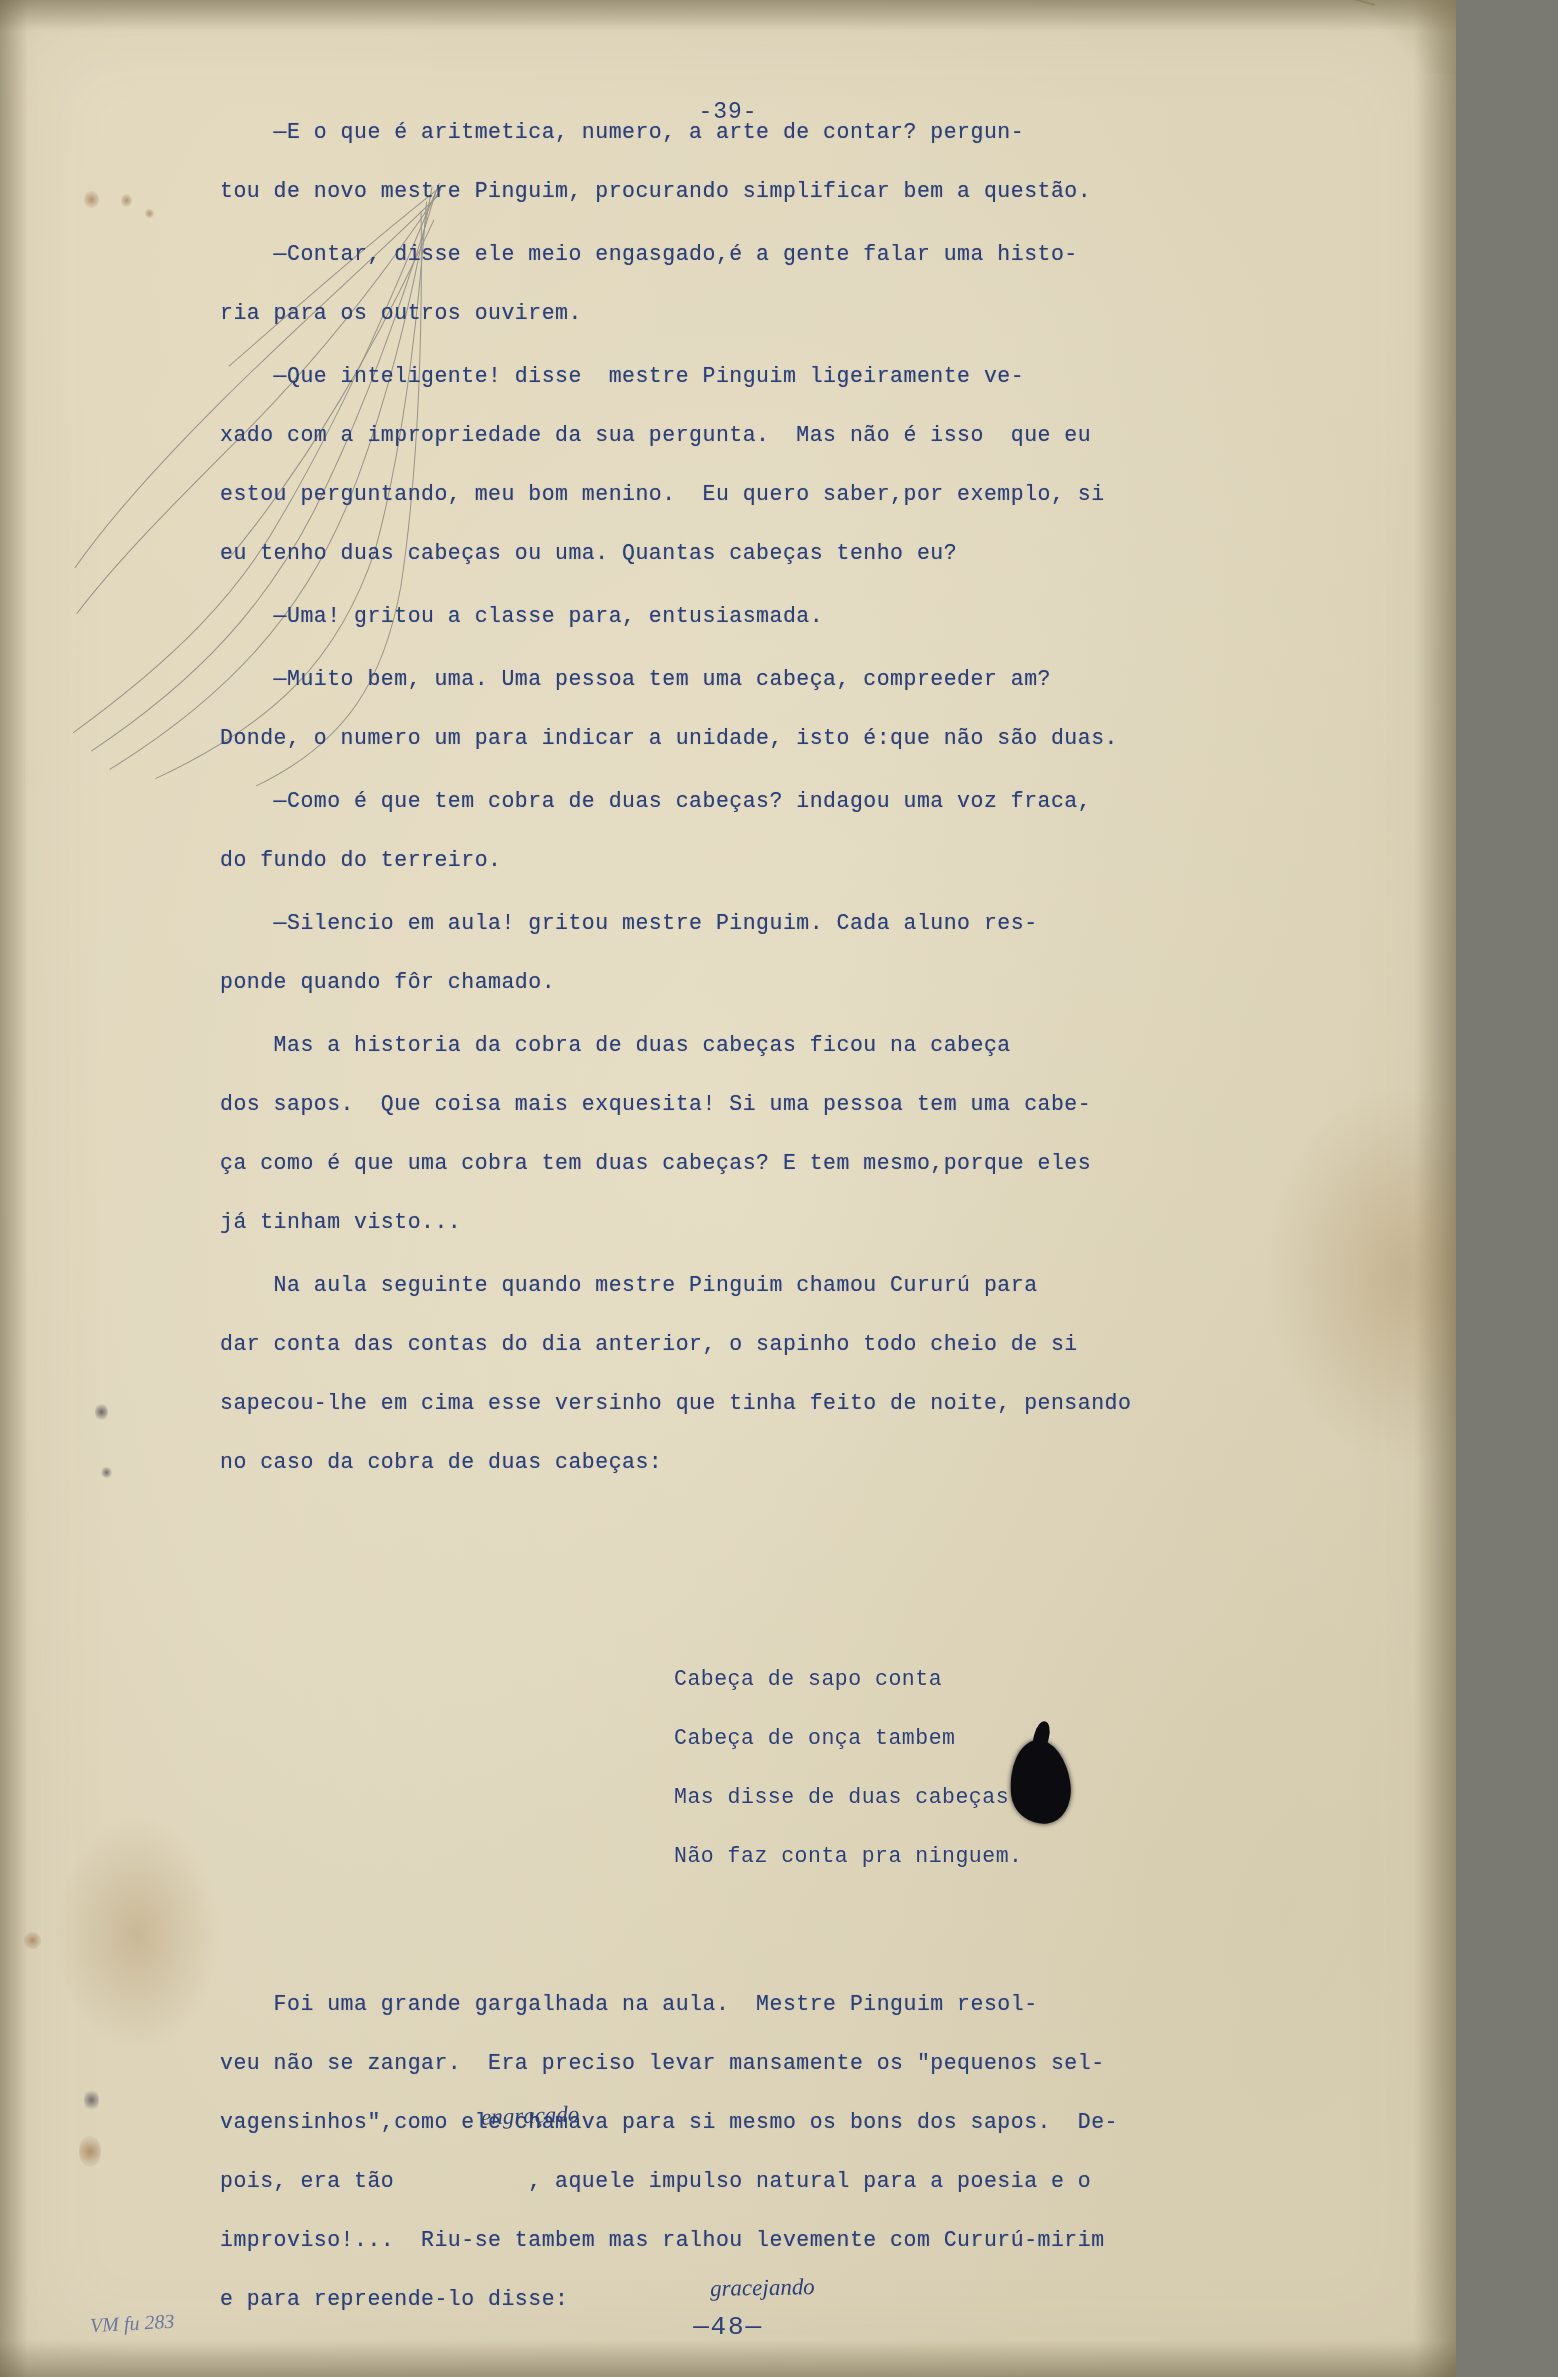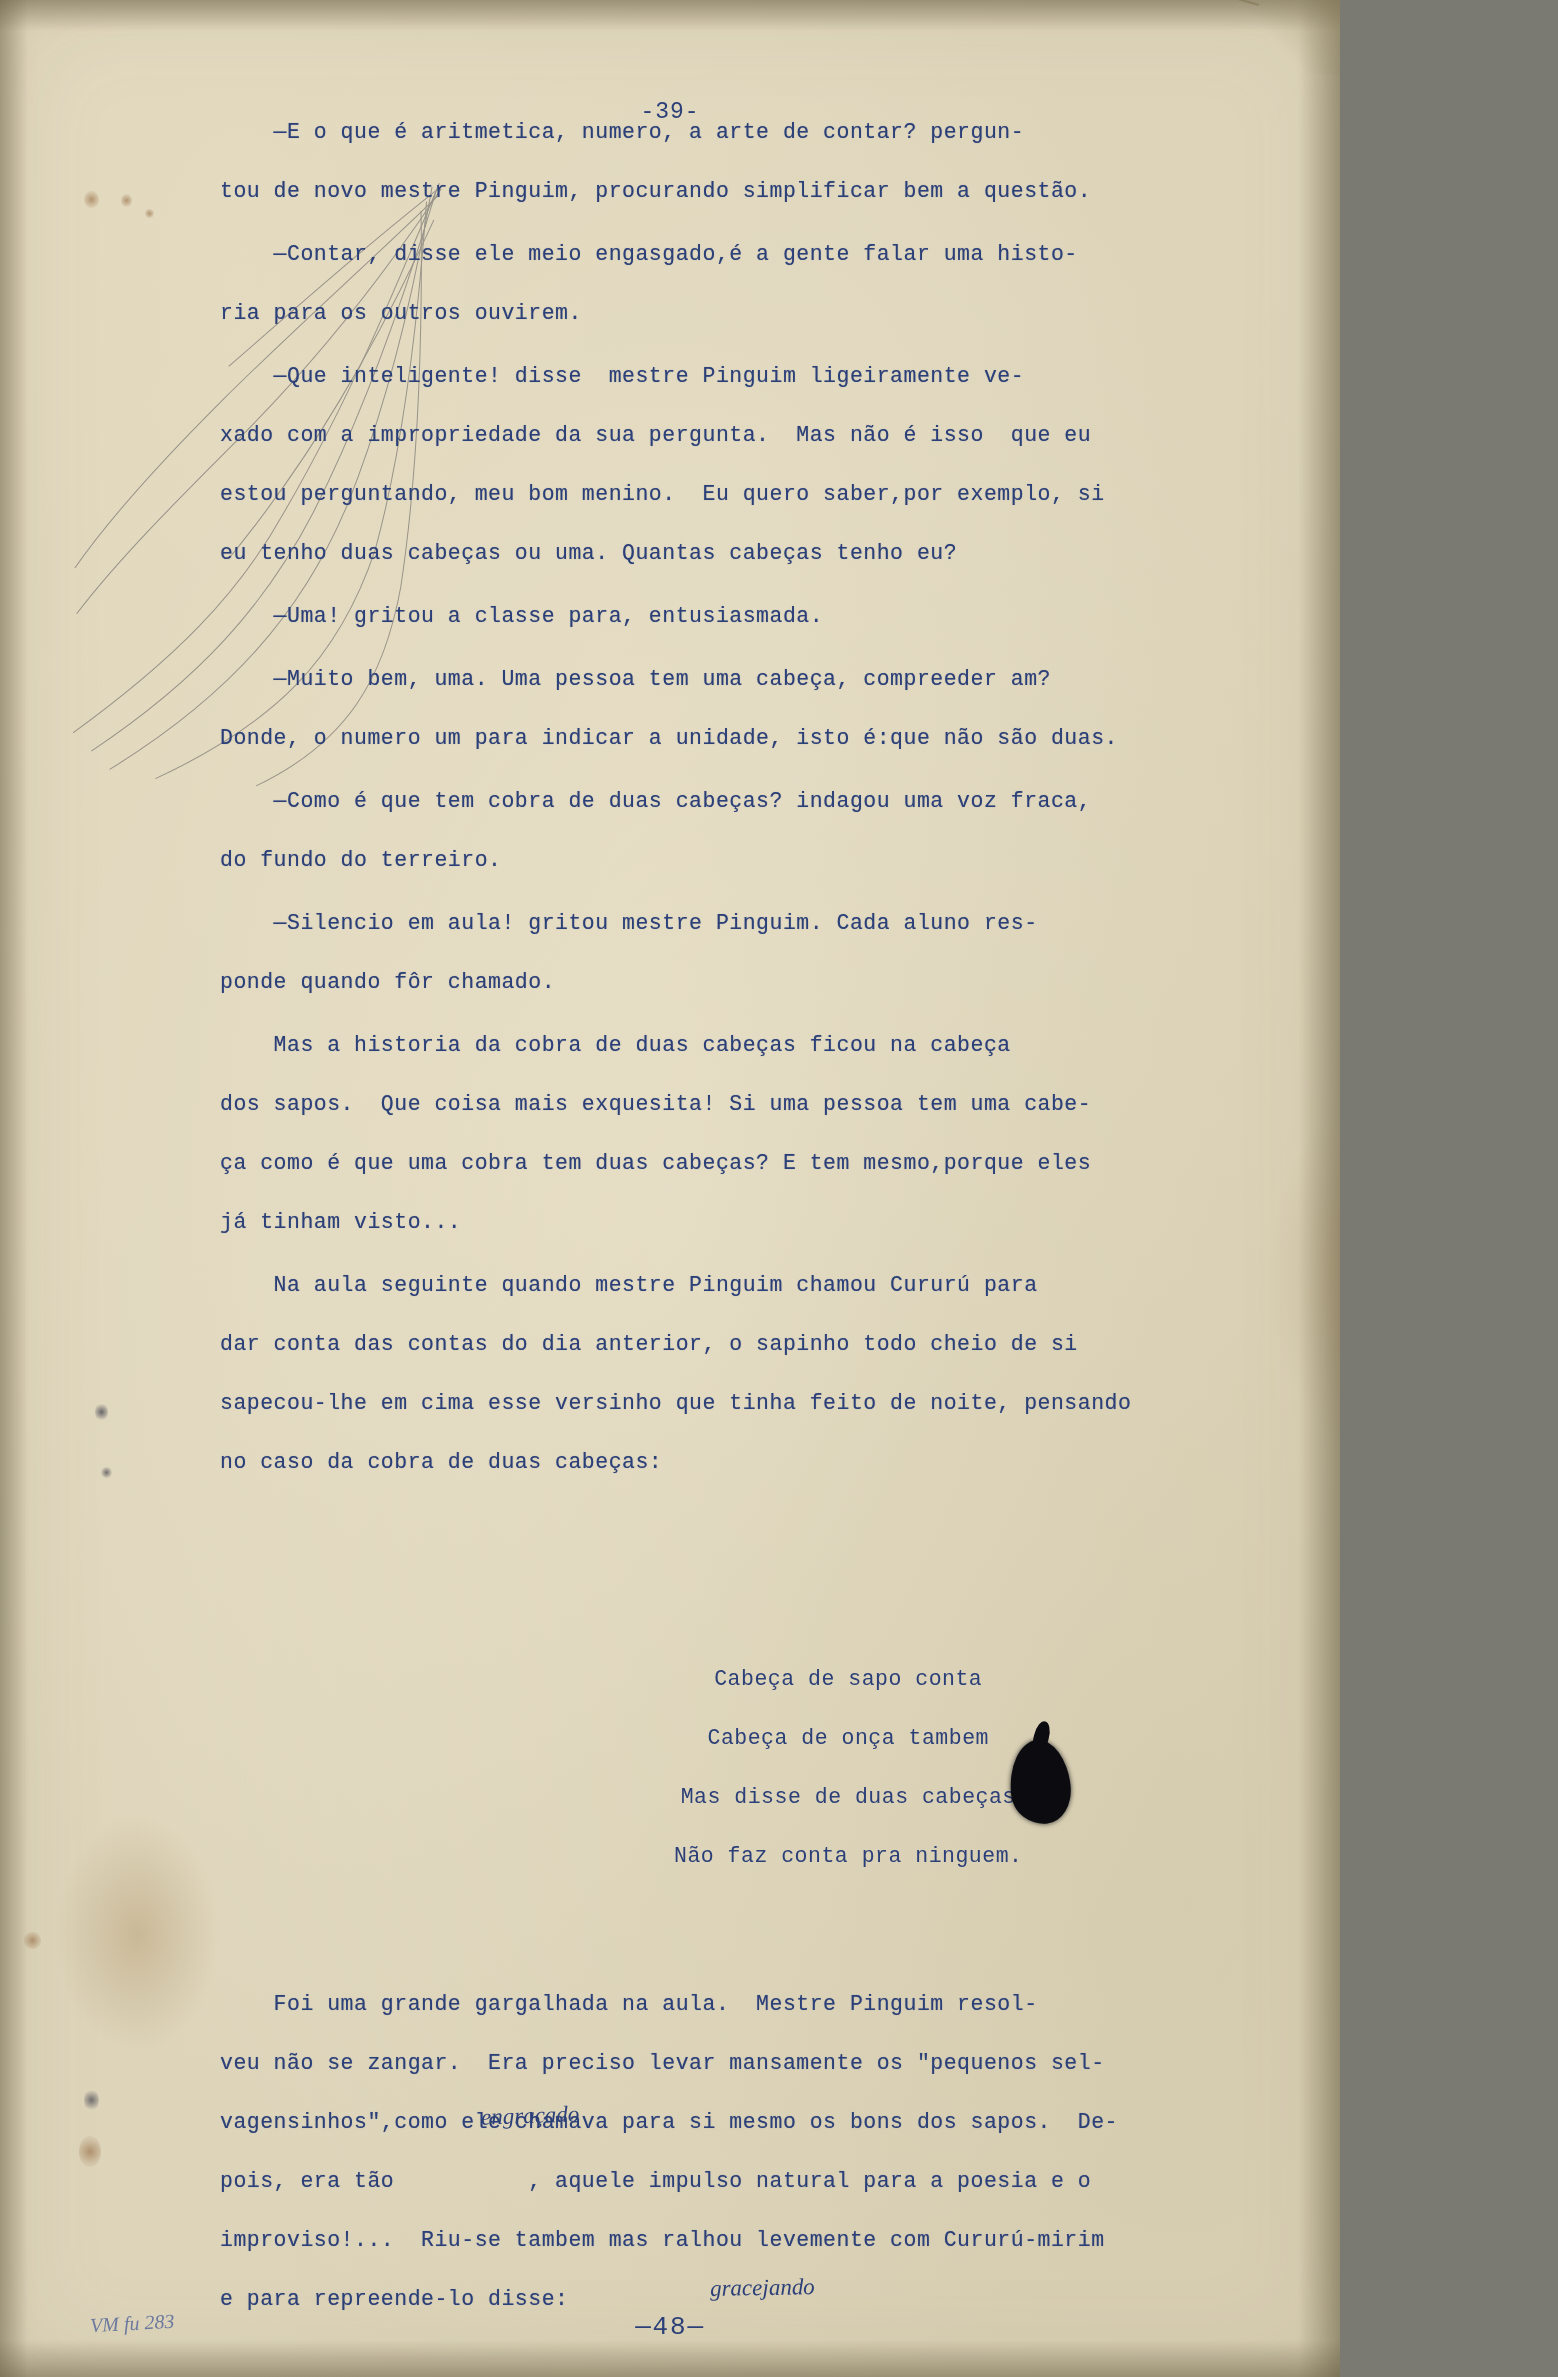--- a/index.html
+++ b/index.html
@@ -8,21 +8,21 @@
     background: #7a7a72;
   }
   body {
     width: 1558px;
     height: 2377px;
     overflow: hidden;
     font-family: "Liberation Mono", monospace;
   }
   .page {
     position: relative;
-    width: 1340px;
+    width: 1456px;
     height: 2377px;
     background: #e6dfc8;
     background-image:
       radial-gradient(ellipse at 18% 12%, rgba(228,219,193,0.9) 0%, rgba(228,219,193,0) 55%),
       radial-gradient(ellipse at 88% 80%, rgba(206,196,166,0.55) 0%, rgba(206,196,166,0) 60%),
       radial-gradient(ellipse at 50% 50%, rgba(236,229,205,0.8) 0%, rgba(214,204,175,0.55) 75%);
     overflow: hidden;
   }
   
   .page::before {
@@ -99,21 +99,21 @@
   }
   .verse {
     position: absolute;
     left: 674px;
     top: 1650px;
     color: #2b3f78;
     font-size: 21.5px;
     line-height: 59px;
     letter-spacing: 0.5px;
   }
-  .verse div { white-space: pre; text-align: center; }
+  .verse div { white-space: pre; }
   .pagenum-bottom {
     position: absolute;
     bottom: 35px;
     left: 0; right: 0;
     text-align: center;
     color: #2b3f78;
     font-size: 26px;
     letter-spacing: 1.8px;
   }
   .archive-mark {

